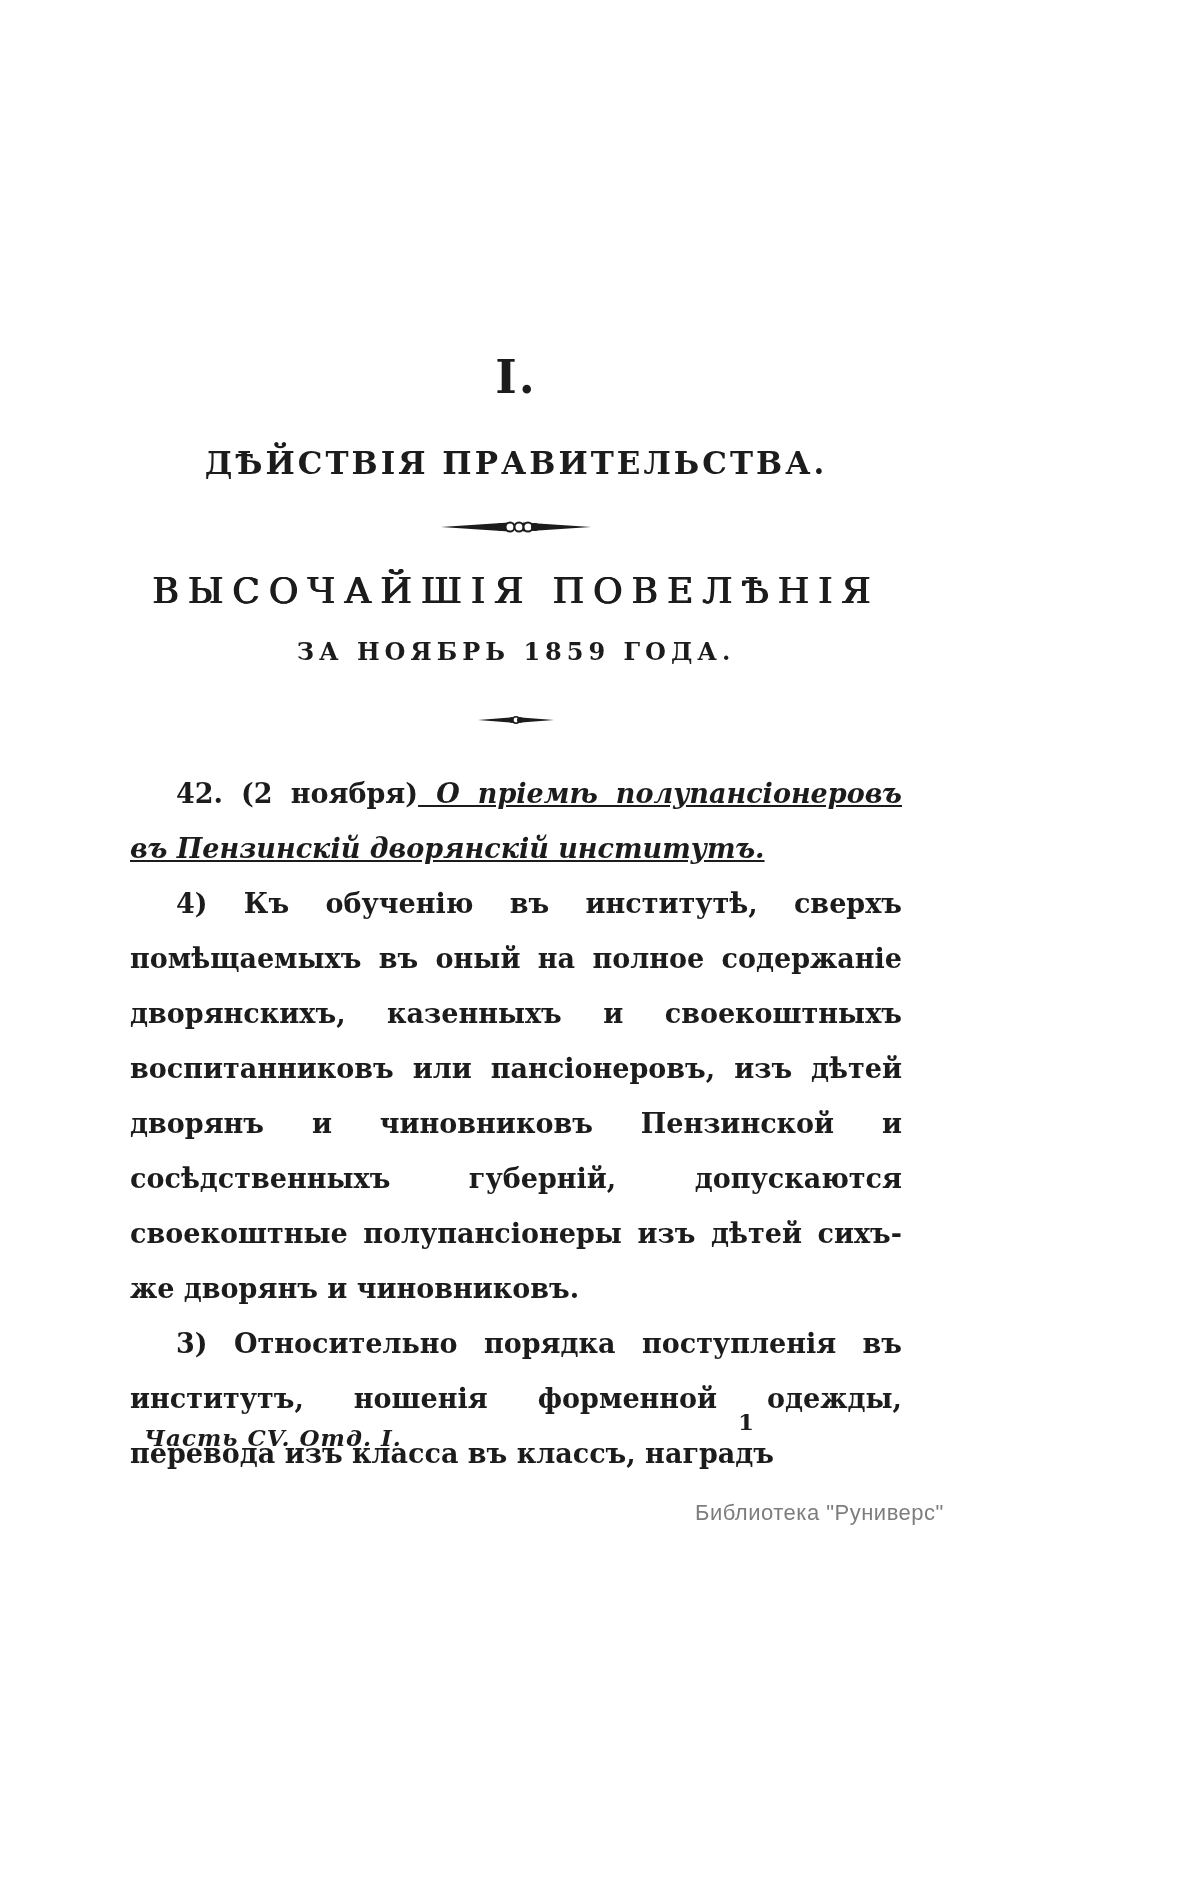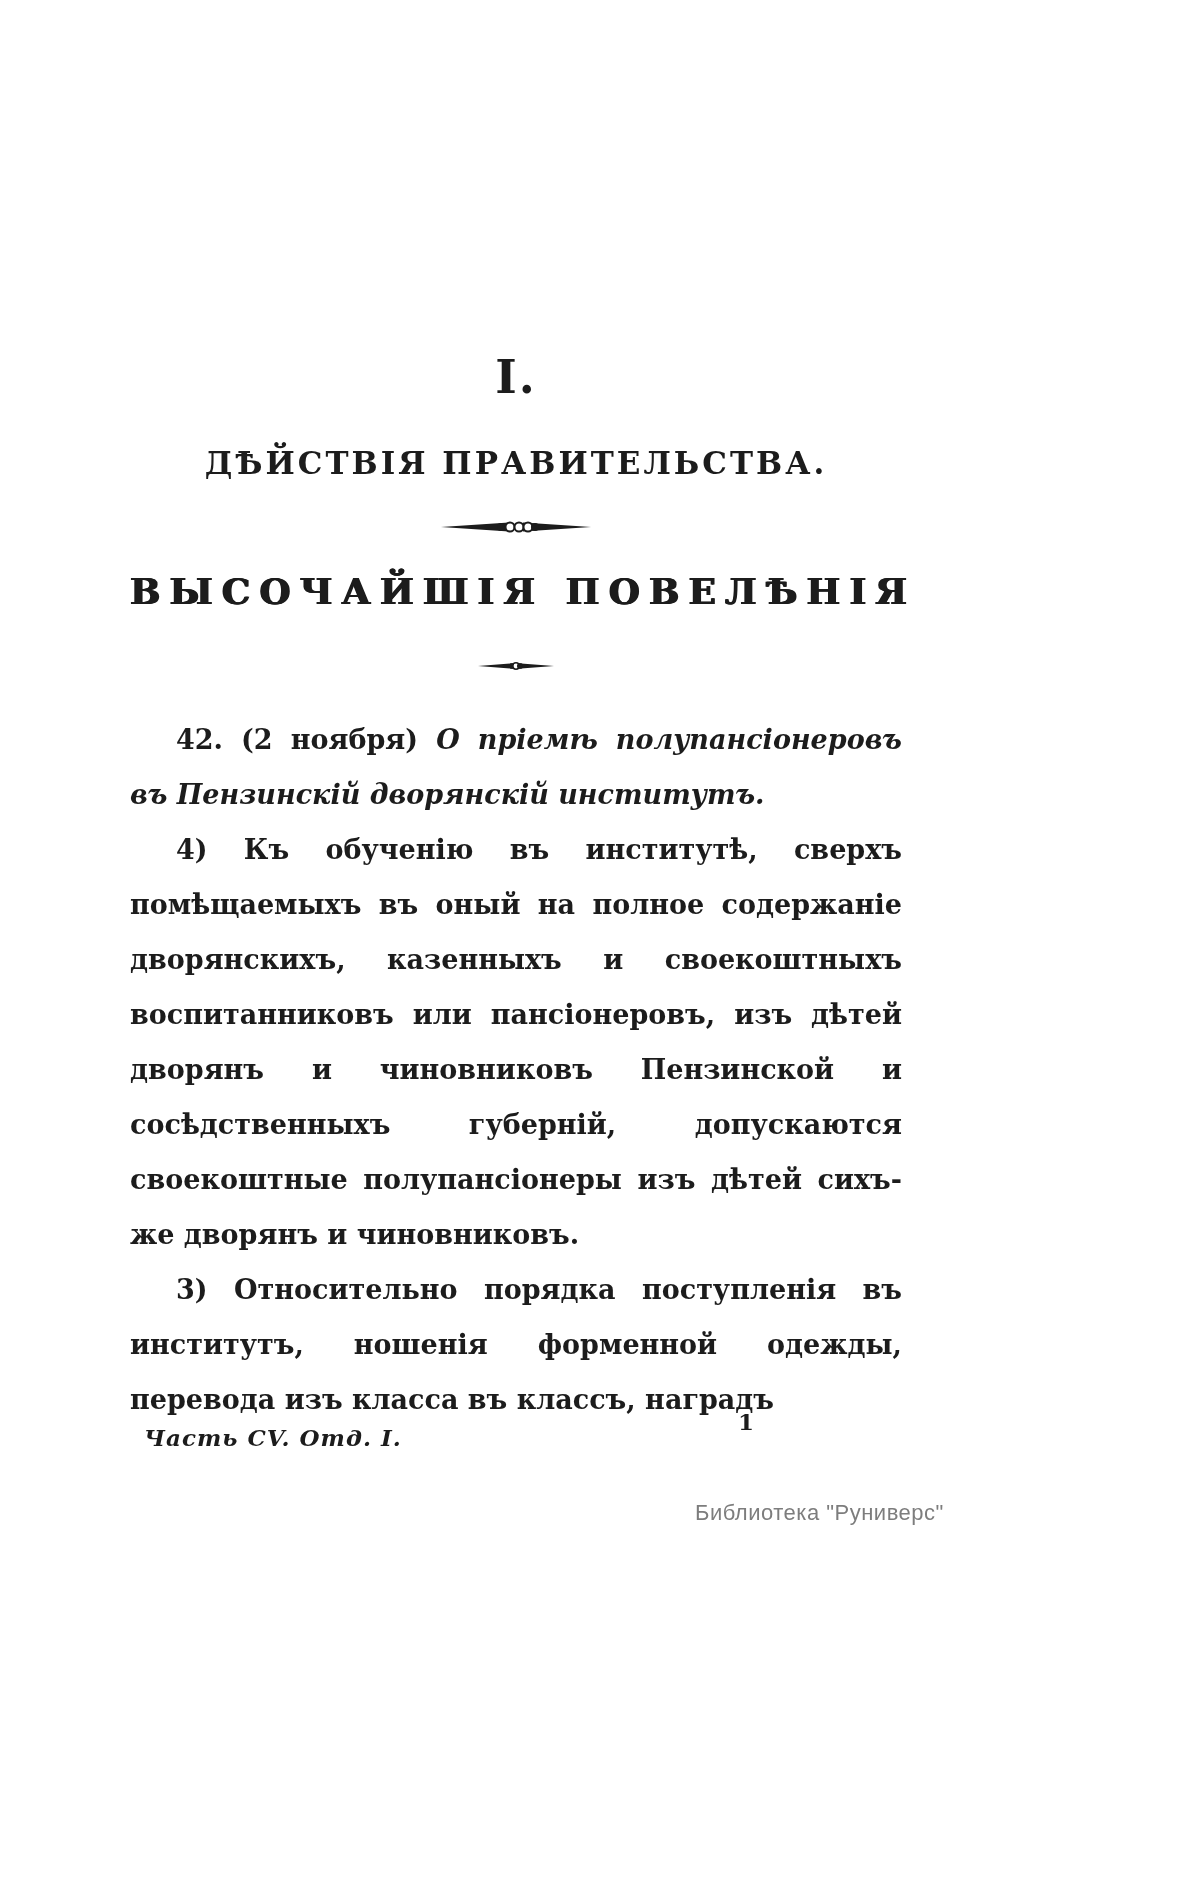--- a/index.html
+++ b/index.html
@@ -40,21 +40,21 @@
   }
 
   .ornament { display: flex; justify-content: center; }
   .ornament-1 { margin-top: 38px; }
   .ornament-2 { margin-top: 48px; }
 
   .main-heading {
     margin-top: 34px;
     text-align: center;
     font-size: 36px;
-    font-weight: bold;
+    font-weight: normal;
     letter-spacing: 9px;
     text-shadow: 0.7px 0 currentColor, -0.7px 0 currentColor;
     white-space: nowrap;
   }
 
   .date-line {
     margin-top: 26px;
     text-align: center;
     font-size: 24px;
     font-weight: bold;
@@ -67,21 +67,21 @@
     font-weight: bold;
     line-height: 55px;
     text-align: justify;
   }
 
   .body-text p {
     text-indent: 46px;
     margin: 0;
   }
 
-  .item-title { font-style: italic; }
+  .item-title { font-style: italic; text-decoration: underline; }
 
   .imperial-lead { letter-spacing: 5px; }
 
   .footer {
     position: absolute;
     left: 130px;
     top: 1408px;
     width: 772px;
     height: 40px;
     font-size: 23px;
@@ -128,20 +128,21 @@
         <circle cx="60" cy="9" r="4" fill="#1c1c1c"></circle>
         <circle cx="69" cy="9" r="4.5" fill="#ffffff" stroke="#1c1c1c" stroke-width="2"></circle>
         <circle cx="78" cy="9" r="4.5" fill="#ffffff" stroke="#1c1c1c" stroke-width="2"></circle>
         <circle cx="87" cy="9" r="4.5" fill="#ffffff" stroke="#1c1c1c" stroke-width="2"></circle>
         <circle cx="94" cy="9" r="4" fill="#1c1c1c"></circle>
       </svg>
     </div>
 
     <div class="main-heading">ВЫСОЧАЙШІЯ ПОВЕЛѢНІЯ</div>
 
+    <div class="date-line">ЗА НОЯБРЬ 1859 ГОДА.</div>
 
     <div class="ornament ornament-2">
       <svg width="76" height="12" viewBox="0 0 76 12" aria-hidden="true">
         <polygon points="0,6 33,3.5 33,8.5" fill="#1c1c1c"></polygon>
         <polygon points="76,6 43,3.5 43,8.5" fill="#1c1c1c"></polygon>
         <circle cx="34" cy="6" r="3" fill="#1c1c1c"></circle>
         <circle cx="38" cy="6" r="3.2" fill="#ffffff" stroke="#1c1c1c" stroke-width="1.6"></circle>
         <circle cx="42" cy="6" r="3" fill="#1c1c1c"></circle>
       </svg>
     </div>

